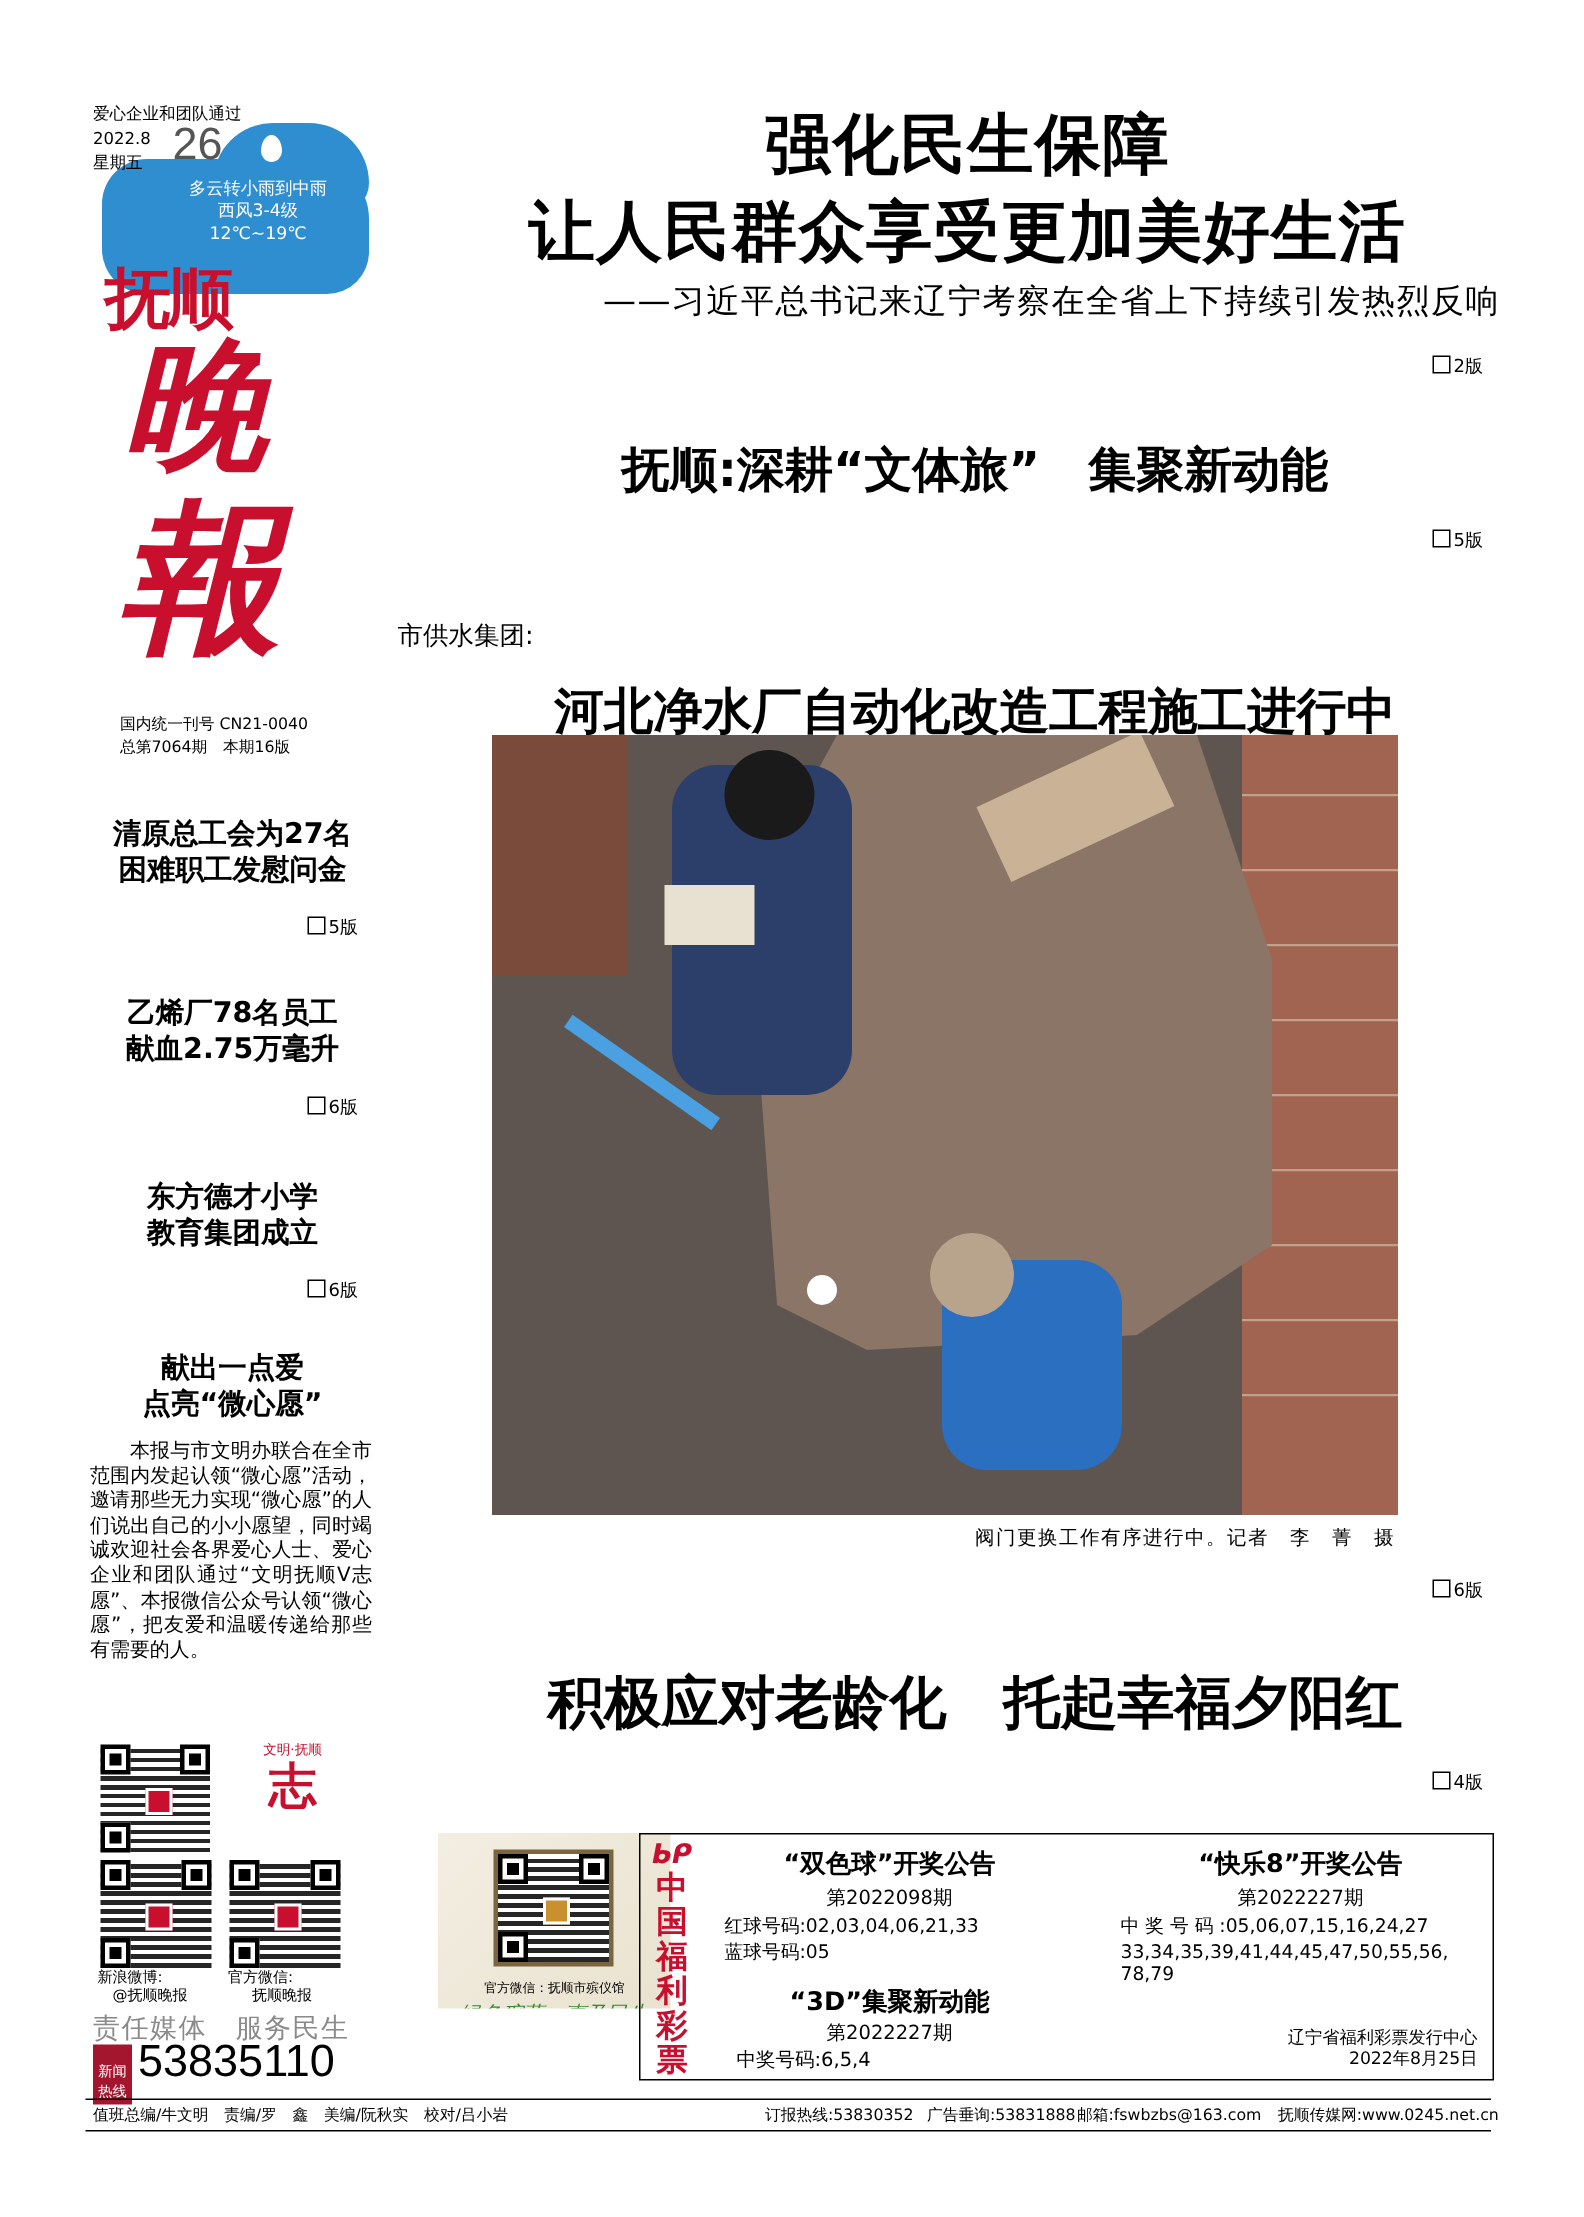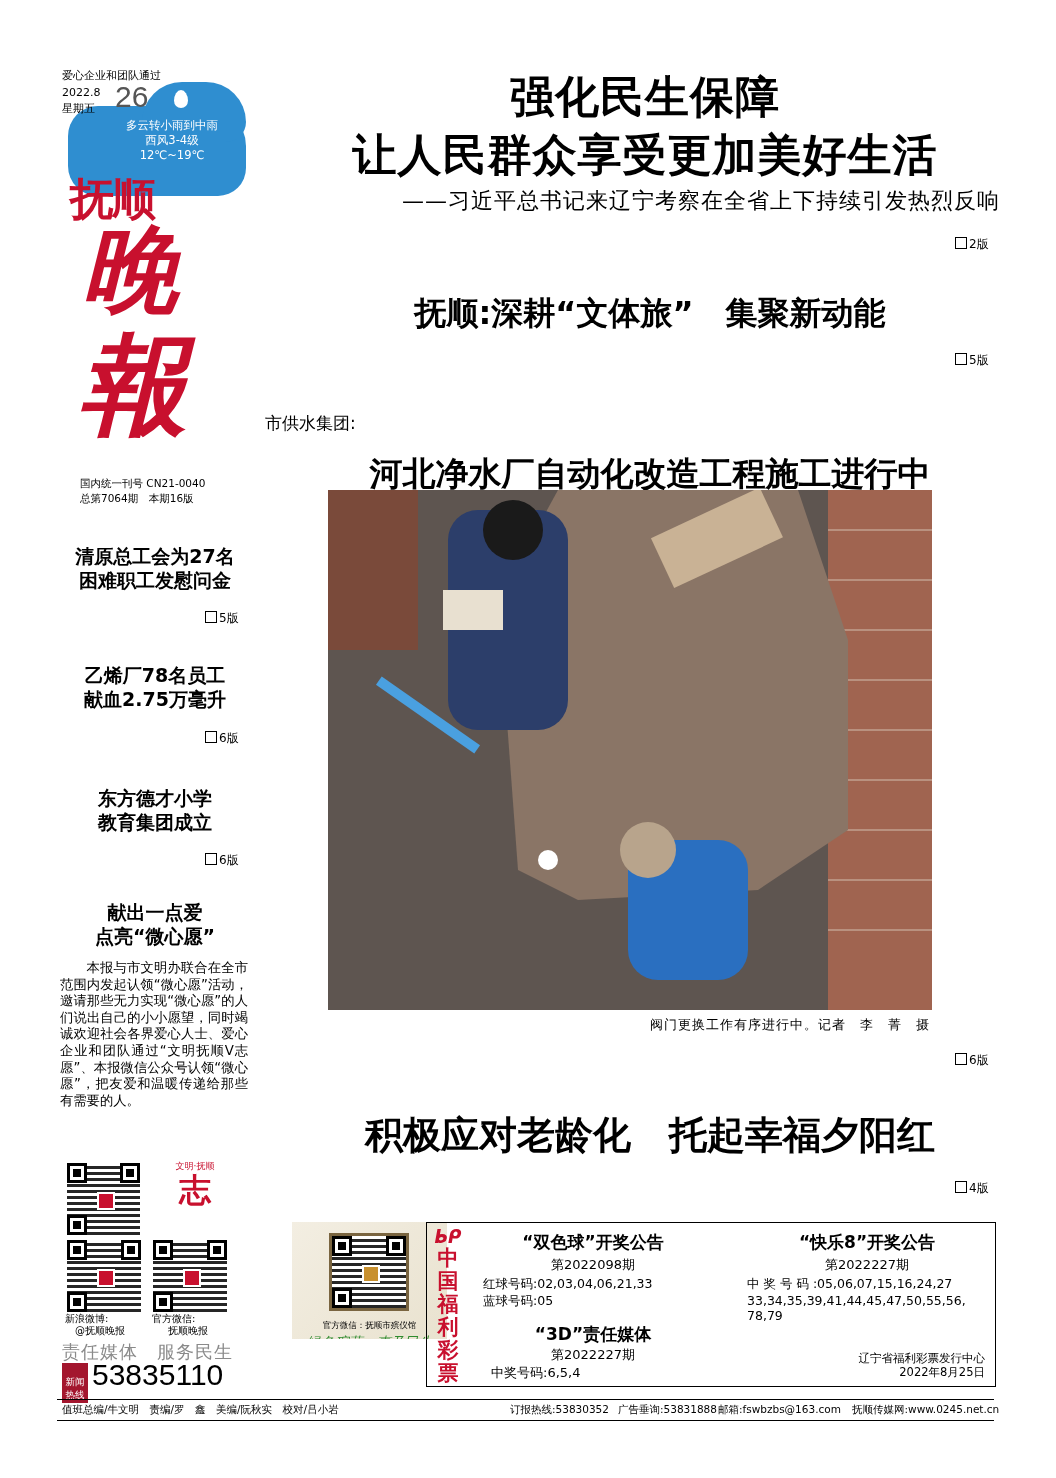--- a/index.html
+++ b/index.html
@@ -210,21 +210,21 @@
     <div style="font-size:21px;font-weight:bold;line-height:23px;">彩</div>
     <div style="font-size:21px;font-weight:bold;line-height:23px;">票</div>
   </div>
   <div style="position:absolute;left:56px;top:8px;width:220px;">
     <div style="text-align:center;font-weight:bold;font-size:17px;">“双色球”开奖公告</div>
     <div style="text-align:center;font-size:13px;margin-top:2px;">第2022098期</div>
     <div style="font-size:12.5px;margin-top:2px;"><span>红球号码:</span><span>02,03,04,06,21,33</span></div>
     <div style="font-size:12.5px;"><span>蓝球号码:</span><span>05</span></div>
   </div>
   <div style="position:absolute;left:56px;top:100px;width:220px;">
-    <div style="text-align:center;font-weight:bold;font-size:17px;">“3D”责任媒体</div>
+    <div style="text-align:center;font-weight:bold;font-size:17px;">“3D”集聚新动能</div>
     <div style="text-align:center;font-size:13px;">第2022227期</div>
     <div style="font-size:13px;padding-left:8px;"><span>中奖号码:</span><span>6,5,4</span></div>
   </div>
   <div style="position:absolute;left:320px;top:8px;width:240px;">
     <div style="text-align:center;font-weight:bold;font-size:17px;">“快乐8”开奖公告</div>
     <div style="text-align:center;font-size:13px;margin-top:2px;">第2022227期</div>
     <div style="font-size:12.5px;margin-top:2px;"><span>中 奖 号 码 :</span><span>05,06,07,15,16,24,27</span></div>
     <div style="font-size:12.5px;">33,34,35,39,41,44,45,47,50,55,56,</div>
     <div style="font-size:12.5px;">78,79</div>
   </div>

